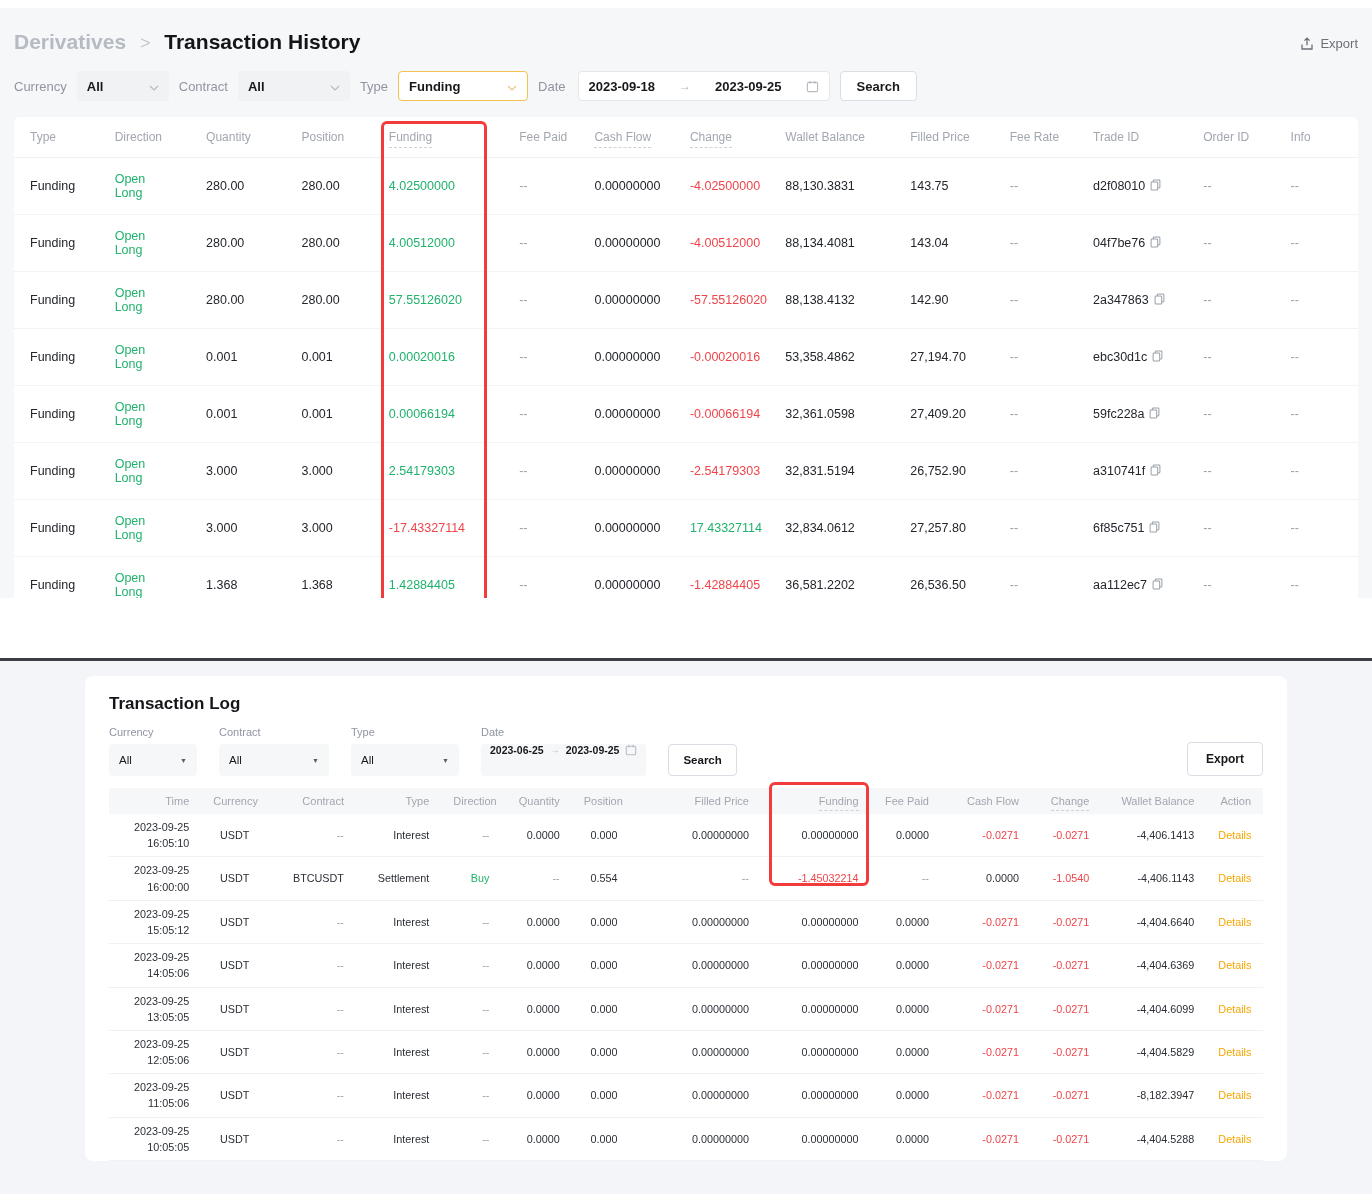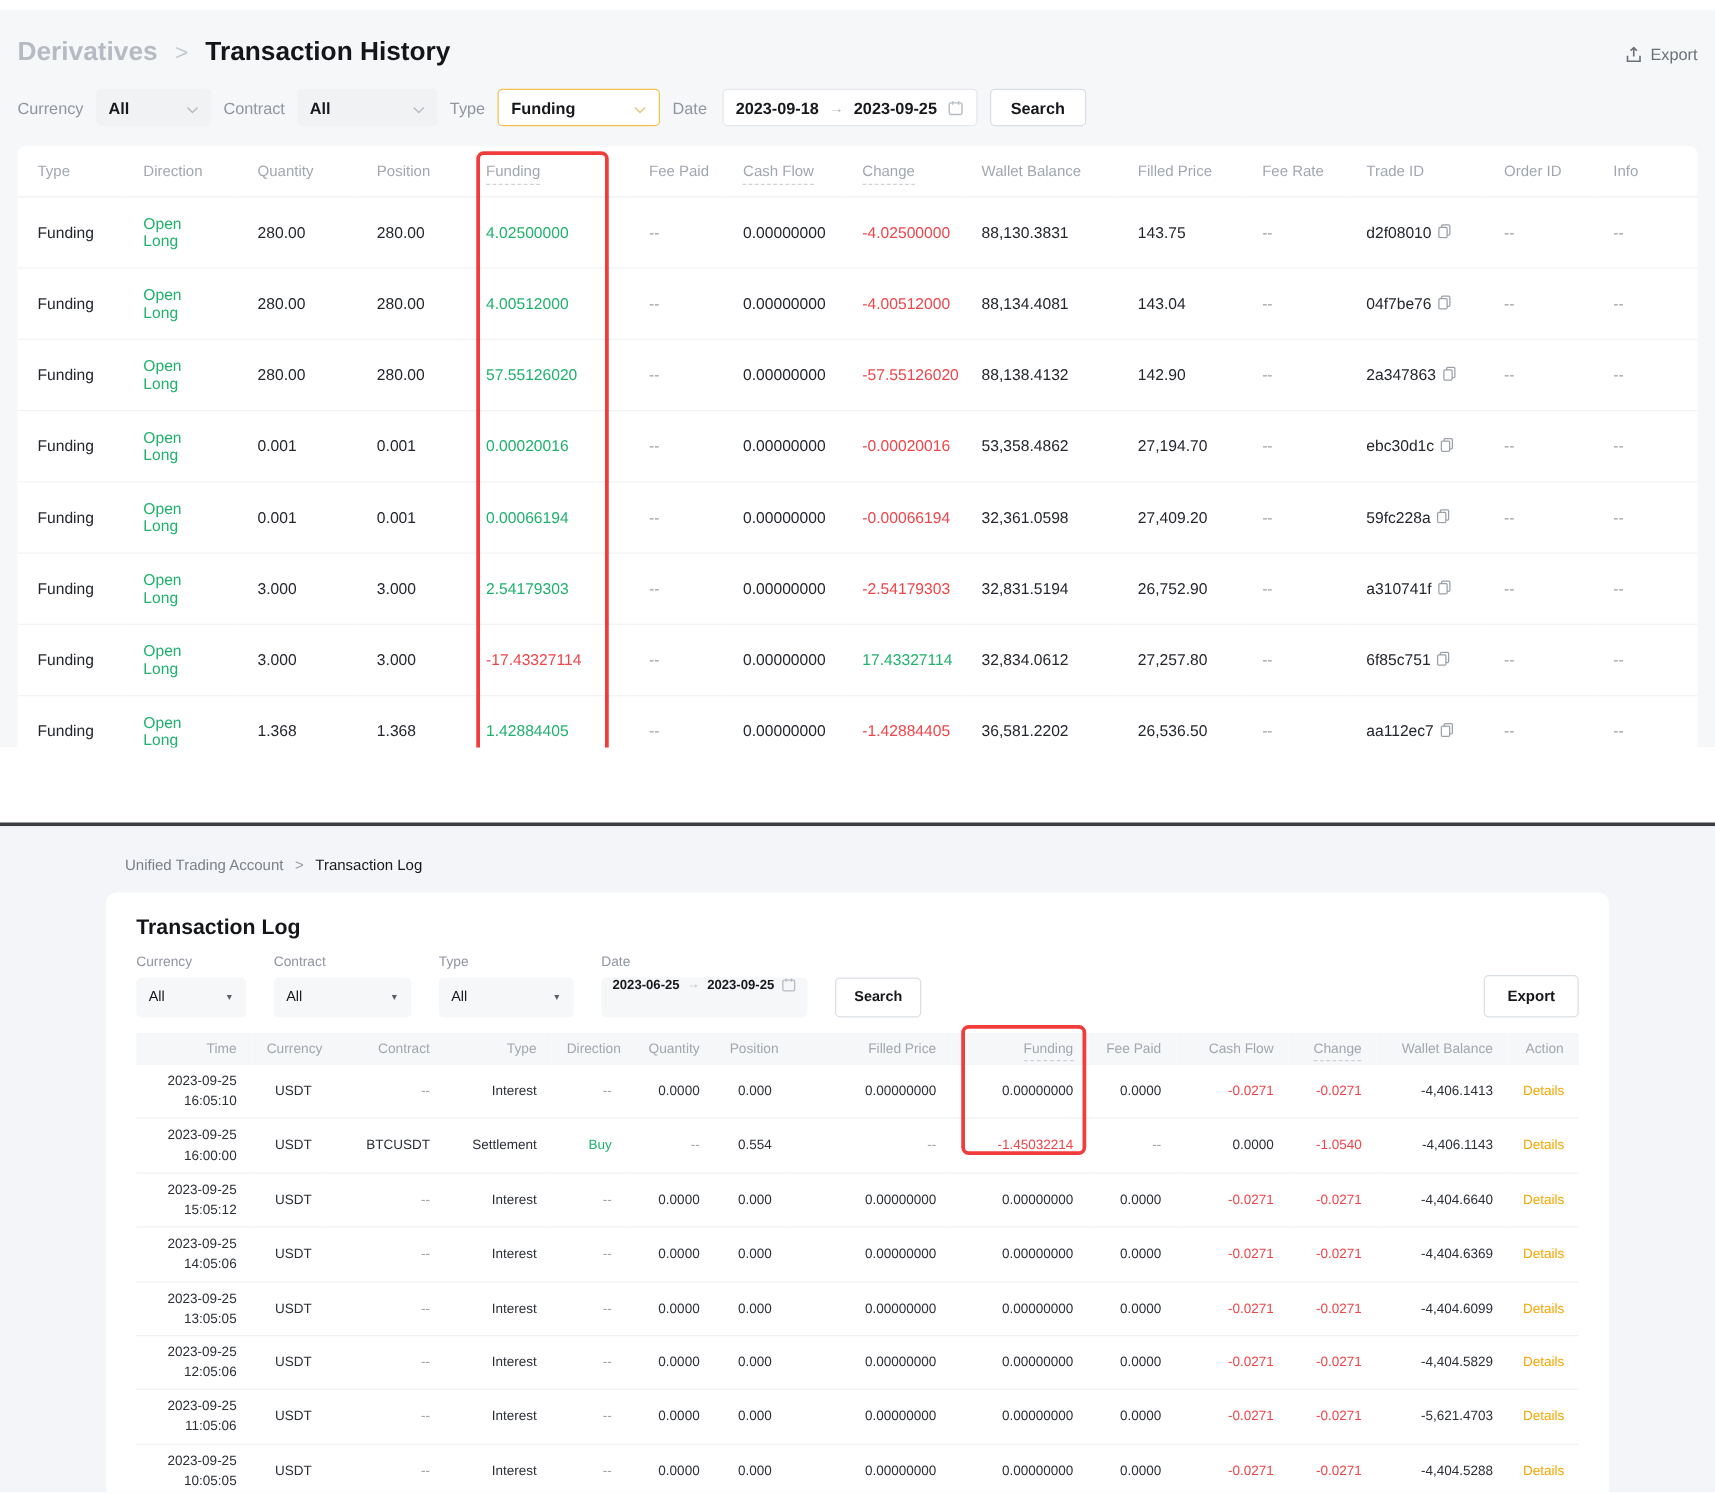--- a/index.html
+++ b/index.html
@@ -22,21 +22,21 @@
   .hist-title .bc-sep{color:#c3c8cf;font-weight:400;margin:0 8px;font-size:18px}
   .hist-title .bc-cur{color:#141519}
   .export-top{display:flex;align-items:center;gap:6px;color:#6b7077;font-size:13px;margin-top:6px;cursor:pointer}
   .filters-top{display:flex;align-items:center;gap:10px;margin-top:17px;font-size:13px}
   .f-label{color:#9095a0}
   .sel{display:flex;align-items:center;justify-content:space-between;height:30px;border-radius:4px;padding:0 10px;background:#f0f2f4;min-width:92px;cursor:pointer}
   .sel .sel-val{font-weight:bold;color:#17181c;font-size:13px}
   .sel.wide{min-width:112px}
   .sel.focused{background:#fff;border:1px solid var(--focus);min-width:130px}
   .chev{margin-left:12px;display:inline-block}
-  .datebox{display:flex;align-items:center;gap:8px;height:30px;background:#fff;border:1px solid #e4e7ec;border-radius:4px;padding:0 10px;margin-left:2px}
+  .datebox{display:flex;align-items:center;gap:24px;height:30px;background:#fff;border:1px solid #e4e7ec;border-radius:4px;padding:0 10px;margin-left:2px}
   .datebox .dv{font-weight:bold;font-size:13px;color:#17181c}
   .datebox .darr{color:#b6bbc3;font-size:12px}
   .btn{height:30px;background:#fff;border:1px solid #dadfe5;border-radius:4px;font-weight:bold;font-size:13px;color:#17181c;padding:0 16px;cursor:pointer;font-family:inherit}
   .card-hist{background:#fff;border-radius:6px;margin-top:16px;position:relative}
   .tbl-wrap{position:relative}
   table{width:100%;table-layout:fixed;border-collapse:collapse}
   .t-hist th{font-size:12px;font-weight:400;color:var(--head);text-align:left;padding:13px 16px;border-bottom:1px solid #eef0f2;white-space:nowrap;overflow:hidden}
   .t-hist td{font-size:12.5px;color:#23262c;text-align:left;padding:14px 16px;border-bottom:1px solid #f2f3f5;white-space:nowrap;overflow:hidden}
   .t-hist tr:last-child td{border-bottom:none}
   .t-hist th:nth-child(1){width:6.3%}.t-hist th:nth-child(2){width:6.8%}
@@ -323,25 +323,20 @@
       </div>
 
   </div>
 
 </div>
 
 <div class="gap-white"></div>
 <div class="divider"></div>
 
 <div class="sec-log">
-  <div class="log-bc">
-    <span>Unified Trading Account</span>
-    <span class="bc-sep">&gt;</span>
-    <span class="bc-cur">Transaction Log</span>
-  </div>
 
   <div class="card-log">
     <div class="log-title">Transaction Log</div>
 
     <div class="filters-log">
       <div class="fgroup">
         <span class="f-label">Currency</span>
         <div class="sel2 w-cur">
           <span class="sel-val">All</span>
           <span class="tri">▼</span>
@@ -510,21 +505,21 @@
               <td class="al-left"><span class="cell c-mut">--</span></td>
               <td class="al-right"><span class="cell">Interest</span></td>
               <td class="al-right"><span class="cell c-mut">--</span></td>
               <td class="al-right"><span class="cell">0.0000</span></td>
               <td class="al-right"><span class="cell">0.000</span></td>
               <td class="al-right"><span class="cell">0.00000000</span></td>
               <td class="al-right"><span class="cell">0.00000000</span></td>
               <td class="al-right"><span class="cell">0.0000</span></td>
               <td class="al-right"><span class="cell c-red">-0.0271</span></td>
               <td class="al-right"><span class="cell c-red">-0.0271</span></td>
-              <td class="al-right"><span class="cell">-5,621.4703</span></td>
+              <td class="al-right"><span class="cell">-8,182.3947</span></td>
               <td class="al-right"><span class="cell c-orange">Details</span></td>
             </tr>
             <tr>
               <td class="al-left"><span class="cell">2023-09-25
 10:05:05</span></td>
               <td class="al-left"><span class="cell">USDT</span></td>
               <td class="al-left"><span class="cell c-mut">--</span></td>
               <td class="al-right"><span class="cell">Interest</span></td>
               <td class="al-right"><span class="cell c-mut">--</span></td>
               <td class="al-right"><span class="cell">0.0000</span></td>

